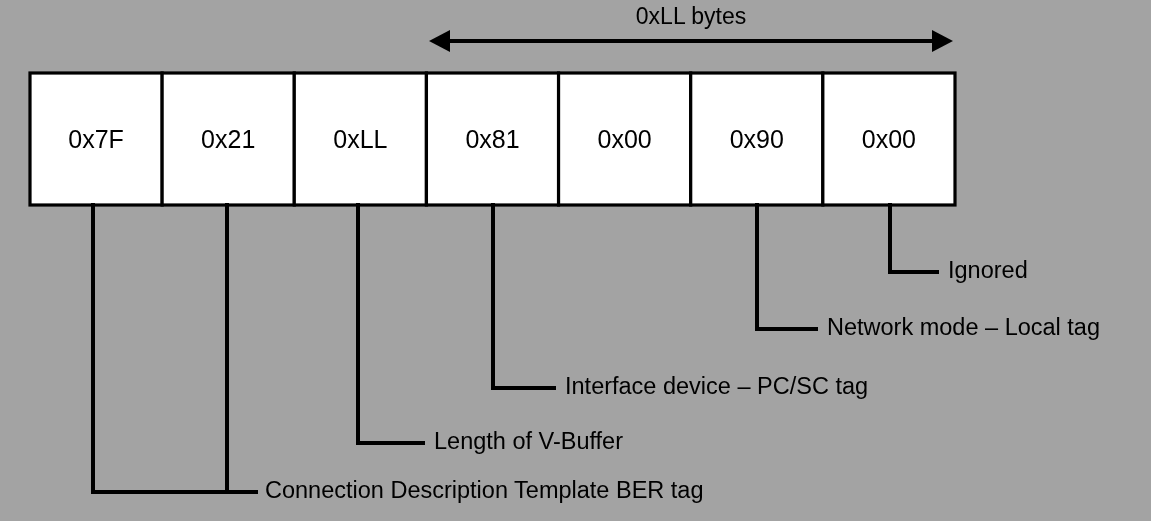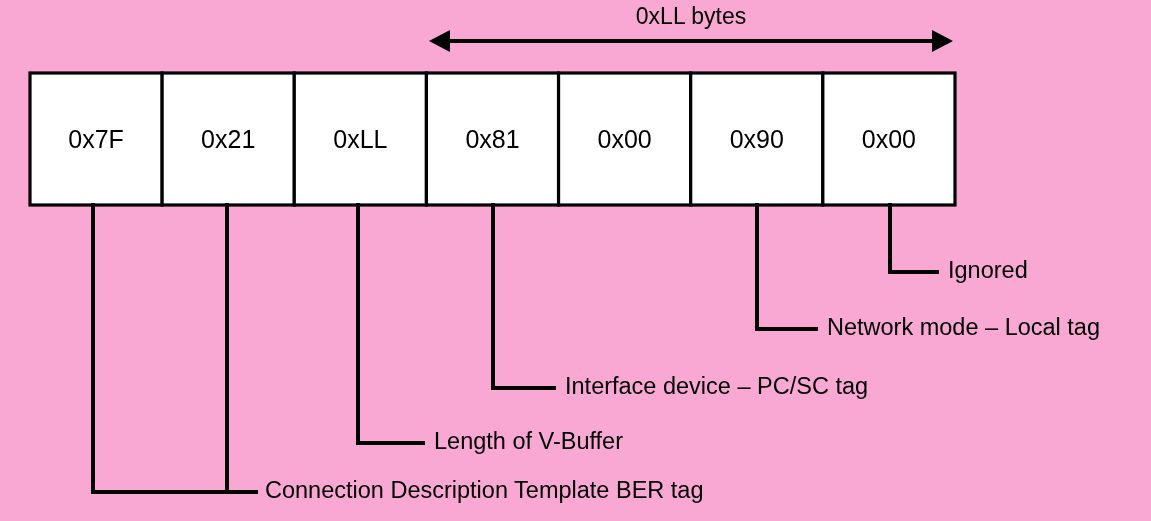--- a/index.html
+++ b/index.html
@@ -7,21 +7,21 @@
     padding: 0;
     background: #ffffff;
   }
   body {
     font-family: "Liberation Sans", sans-serif;
   }
   #canvas {
     position: relative;
     width: 1151px;
     height: 521px;
-    background: #f9a8d4;
+    background: #a3a3a3;
     overflow: hidden;
   }
   svg.diagram {
     position: absolute;
     top: 0;
     left: 0;
     width: 1151px;
     height: 521px;
     display: block;
   }

